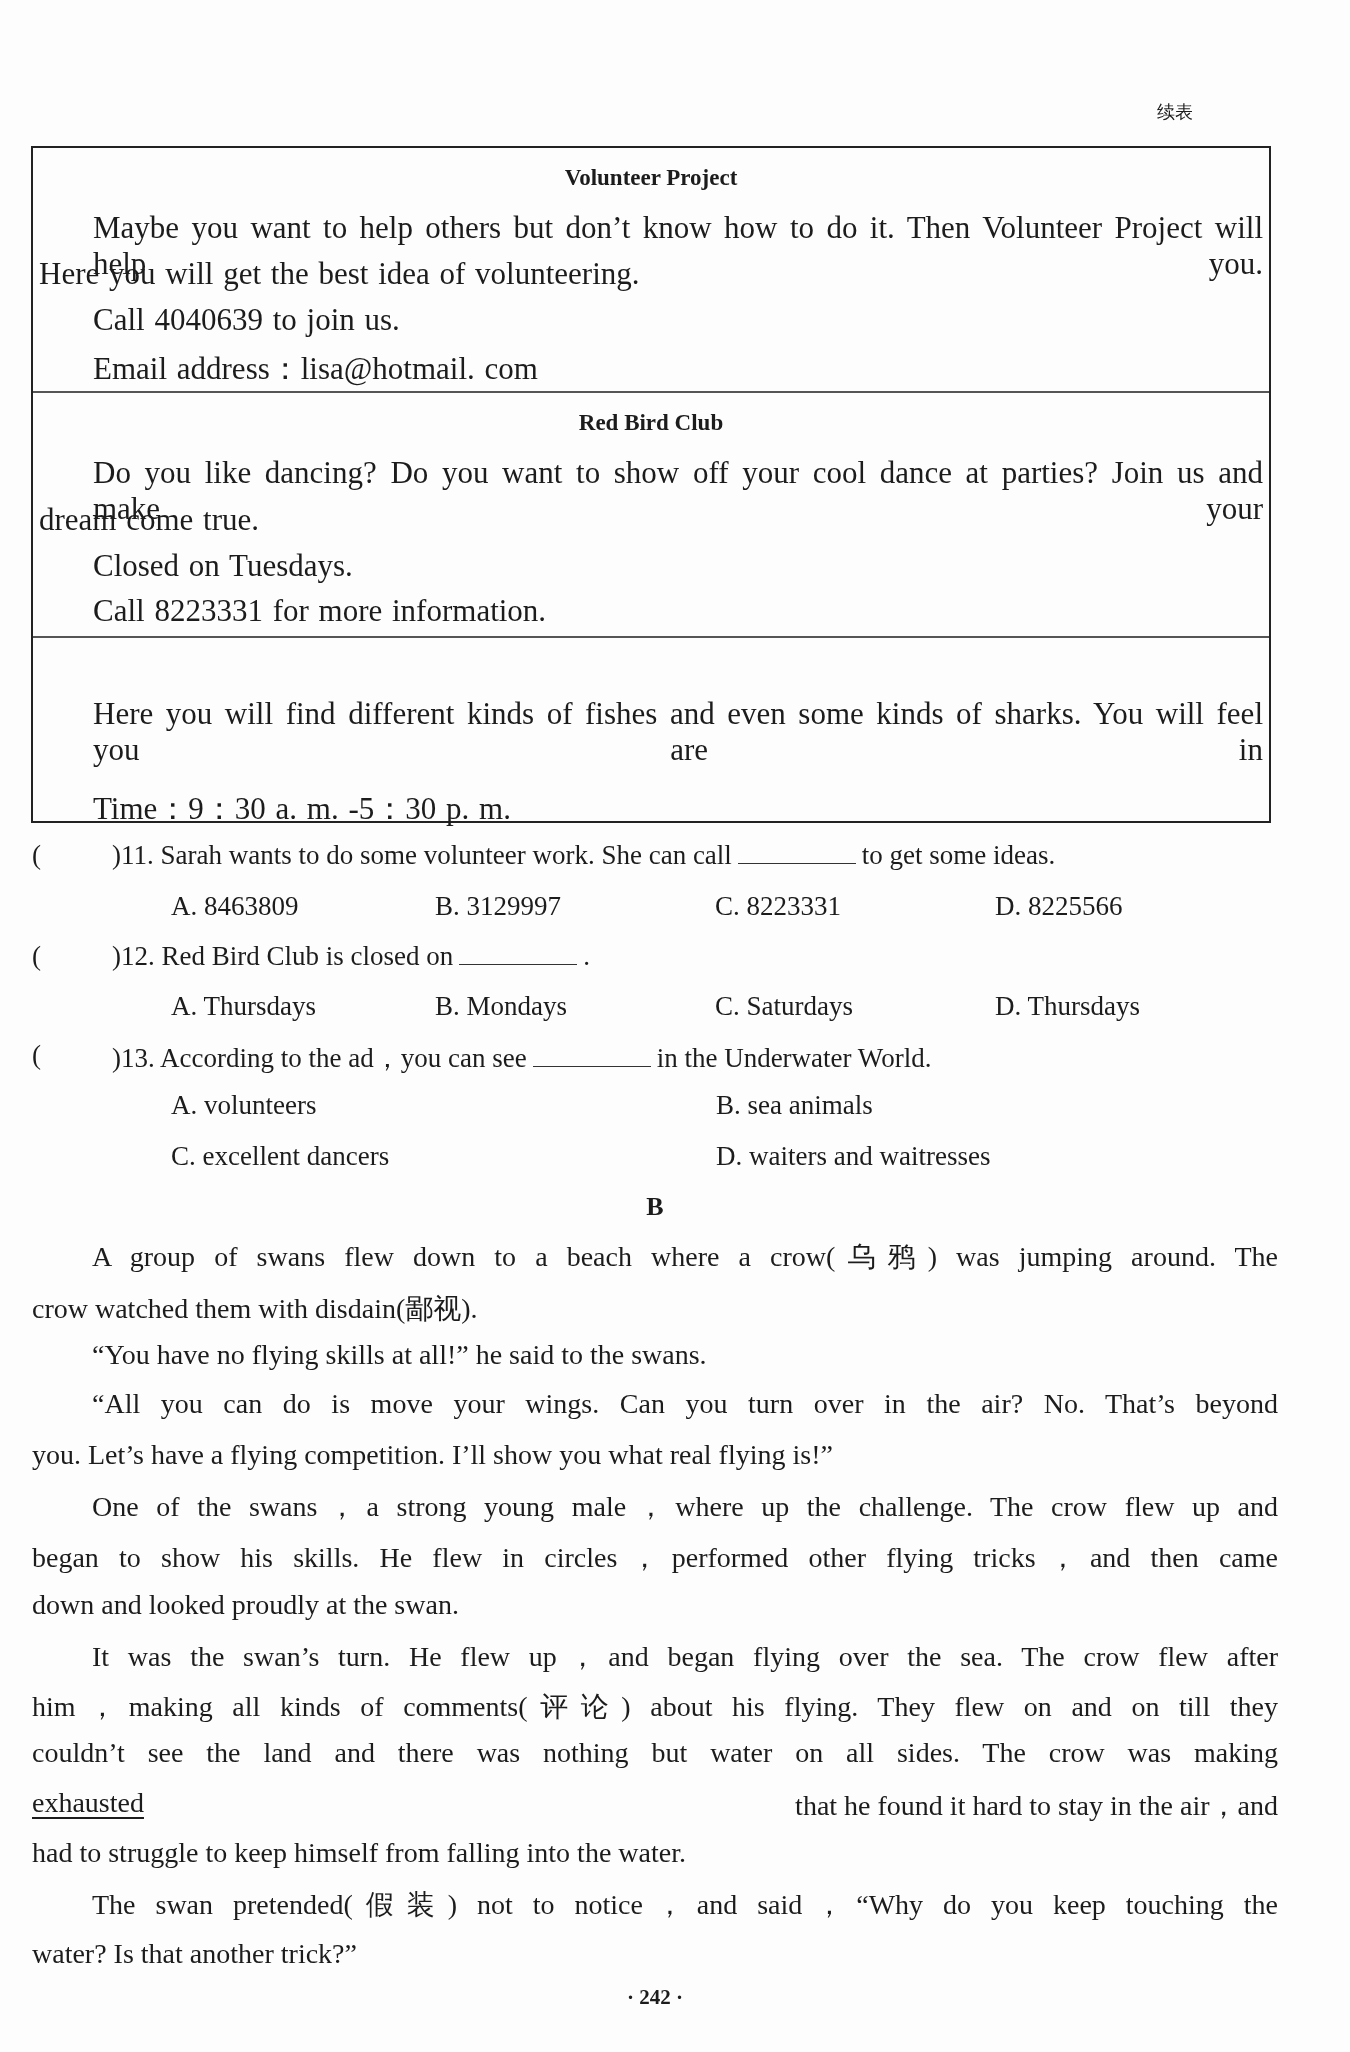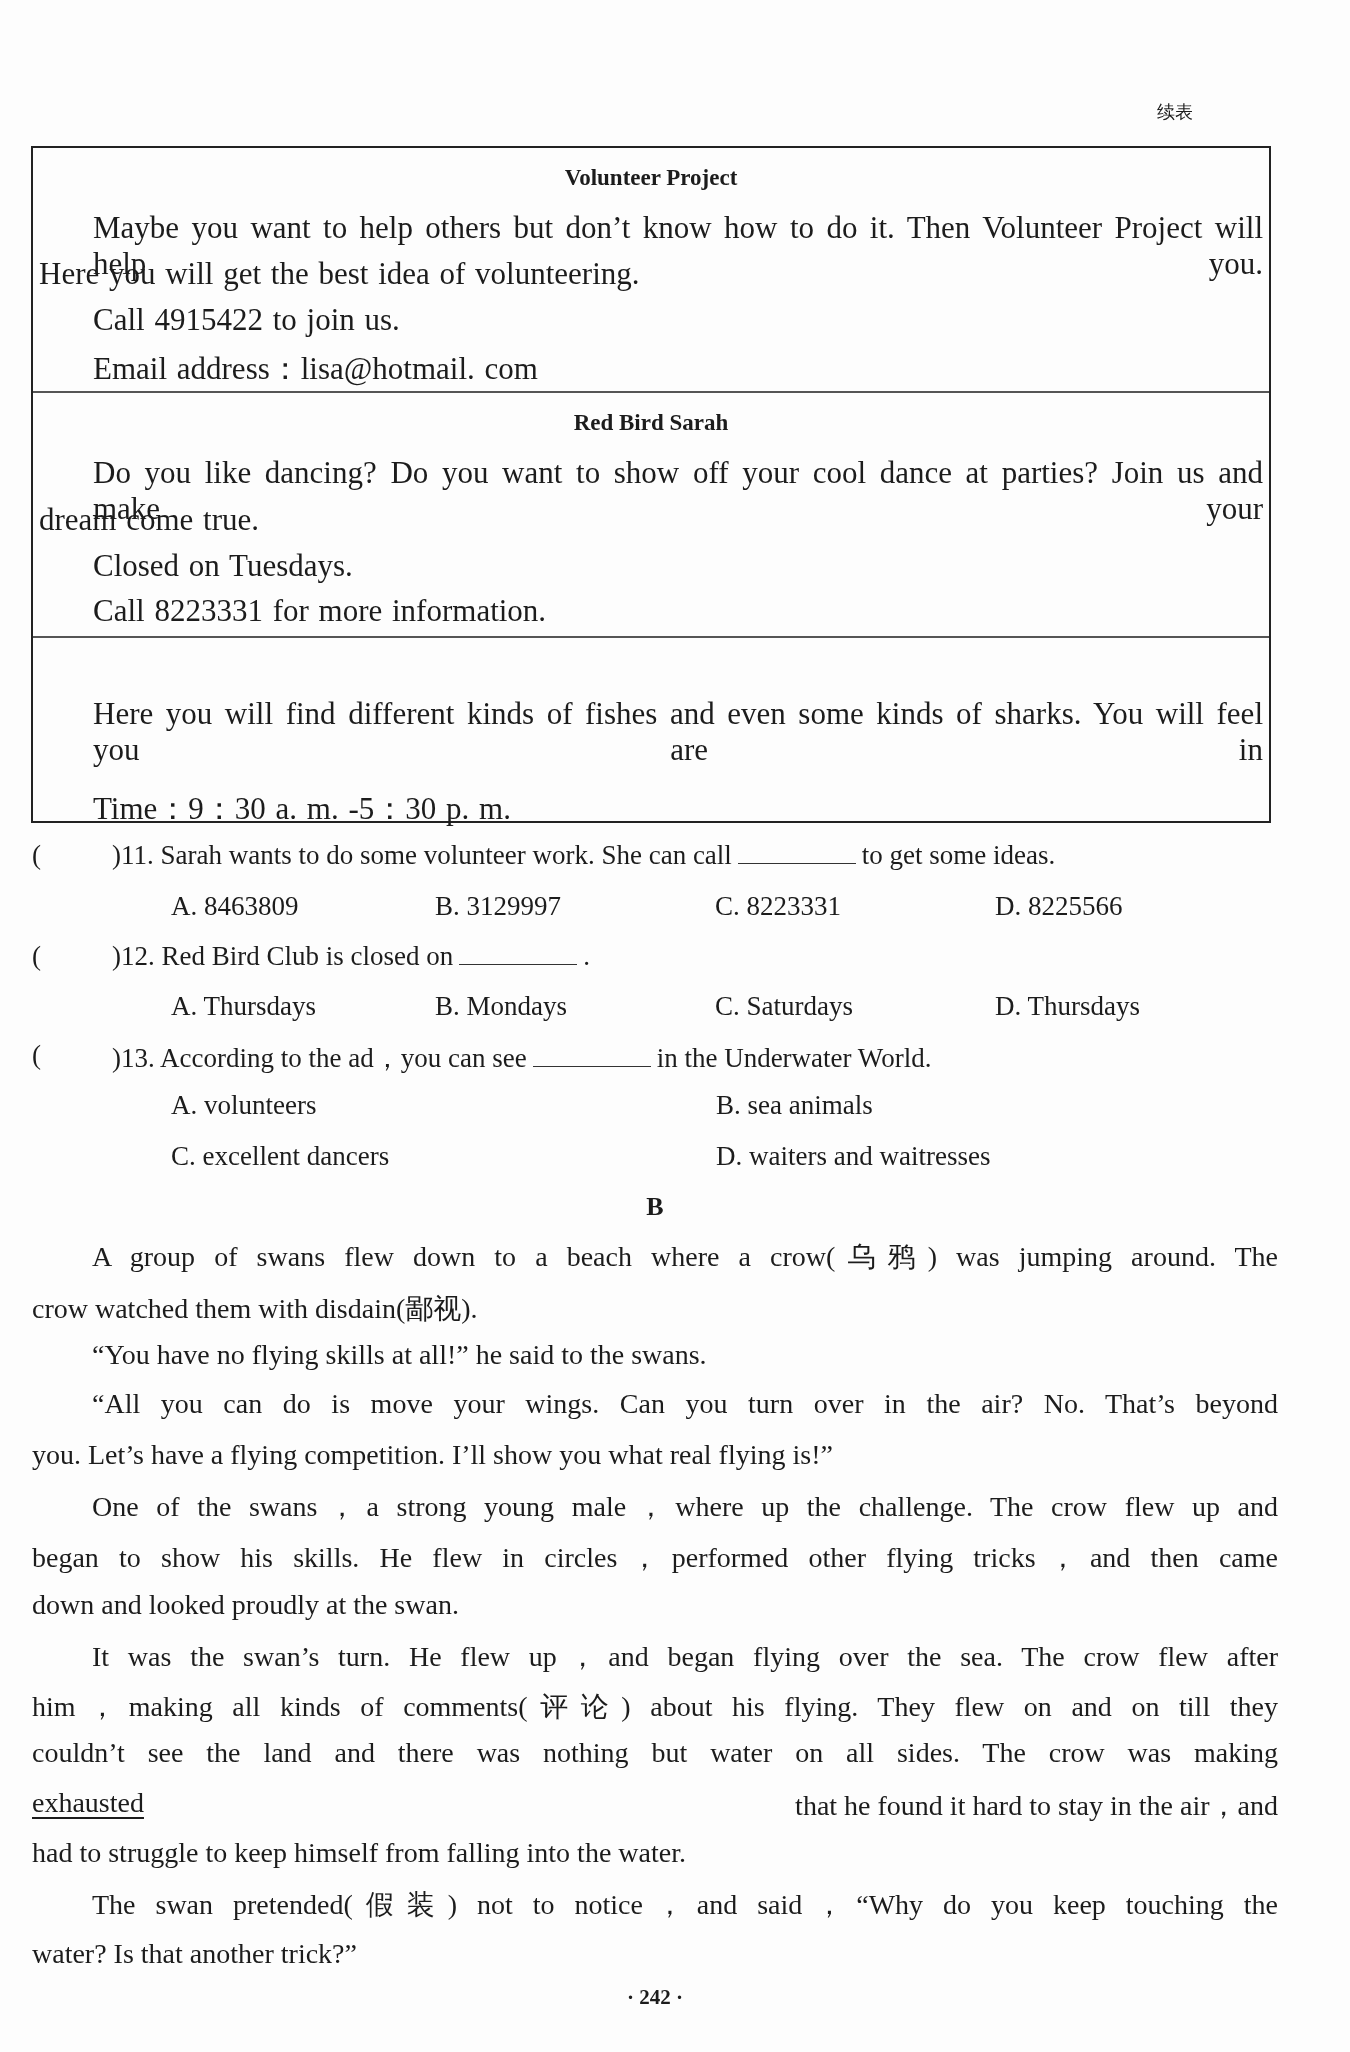--- a/index.html
+++ b/index.html
@@ -28,26 +28,26 @@
 </head>
 <body>
 
 <div class="abs cont-label">续表</div>
 
 <div class="ad-box">
 
   <div class="ad-title" style="top:17px">Volunteer Project</div>
   <div class="ad-line indent" style="top:62px;width:1170px;text-align:justify;text-align-last:justify;white-space:normal">Maybe you want to help others but don’t know how to do it. Then Volunteer Project will help you.</div>
   <div class="ad-line flush" style="top:108px">Here you will get the best idea of volunteering.</div>
-  <div class="ad-line indent" style="top:154px">Call 4915422 to join us.</div>
+  <div class="ad-line indent" style="top:154px">Call 4040639 to join us.</div>
   <div class="ad-line indent" style="top:200px">Email address：lisa@hotmail. com</div>
 
   <div class="ad-divider" style="top:243px"></div>
 
-  <div class="ad-title" style="top:262px">Red Bird Sarah</div>
+  <div class="ad-title" style="top:262px">Red Bird Club</div>
   <div class="ad-line indent" style="top:307px;width:1170px;text-align:justify;text-align-last:justify;white-space:normal">Do you like dancing? Do you want to show off your cool dance at parties? Join us and make your</div>
   <div class="ad-line flush" style="top:354px">dream come true.</div>
   <div class="ad-line indent" style="top:400px">Closed on Tuesdays.</div>
   <div class="ad-line indent" style="top:445px">Call 8223331 for more information.</div>
 
   <div class="ad-divider" style="top:488px"></div>
 
   <div class="ad-line indent" style="top:548px;width:1170px;text-align:justify;text-align-last:justify;white-space:normal">Here you will find different kinds of fishes and even some kinds of sharks. You will feel you are in</div>
   <div class="ad-line indent" style="top:640px">Time：9：30 a. m. -5：30 p. m.</div>
 </div>

